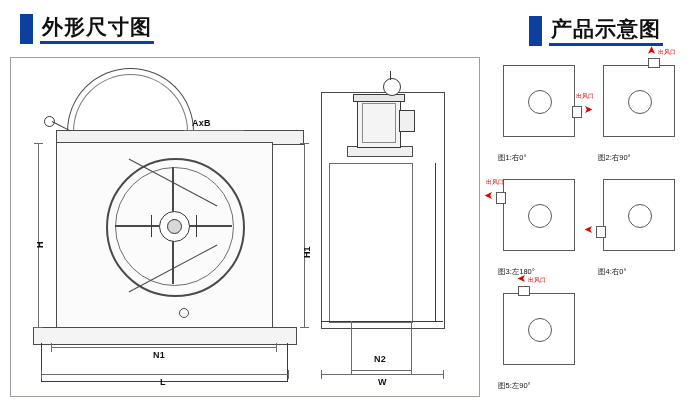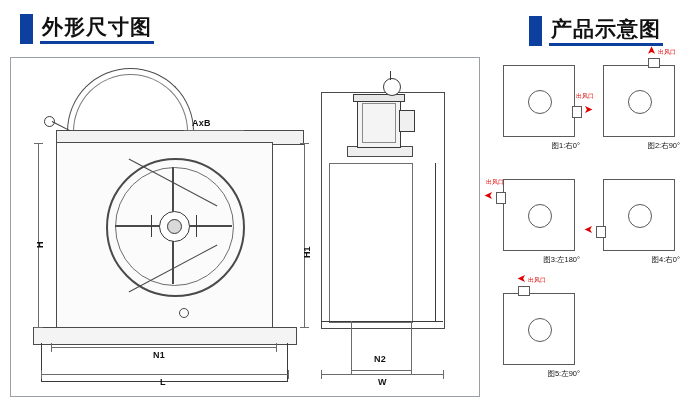--- a/index.html
+++ b/index.html
@@ -66,21 +66,21 @@
   
   #small-circle{position:absolute;left:168px;top:250px;width:8px;height:8px;border:1px solid #4a4a4a;border-radius:50%;}
   #diam-sym{position:absolute;left:33px;top:58px;width:9px;height:9px;border:1px solid #3a3a3a;border-radius:50%;}
 
   
   #right-panel{position:absolute;left:490px;top:57px;width:200px;height:340px;}
   .card{position:absolute;width:82px;}
   .box{position:relative;width:70px;height:70px;border:1px solid #5a5a5a;background:#fff;margin:0 auto;}
   .box .hole{position:absolute;left:50%;top:50%;width:22px;height:22px;margin:-11px 0 0 -11px;
              border:1px solid #5a5a5a;border-radius:50%;}
-  .cap{text-align:right;font-size:7.5px;color:#111;margin-top:4px;white-space:nowrap;}
+  .cap{text-align:left;font-size:7.5px;color:#111;margin-top:16px;white-space:nowrap;}
   .arrow{position:absolute;color:#e00000;font-size:11px;line-height:1;font-weight:bold;}
   .atxt{position:absolute;color:#e00000;font-size:6px;white-space:nowrap;line-height:1;}
   .nub{position:absolute;background:#fff;border:1px solid #5a5a5a;}
 </style>
 </head>
 <body>
 
 <div class="sec-head" id="head-left">
   <div class="sec-bar"></div>
   <div class="sec-title">外形尺寸图</div>

